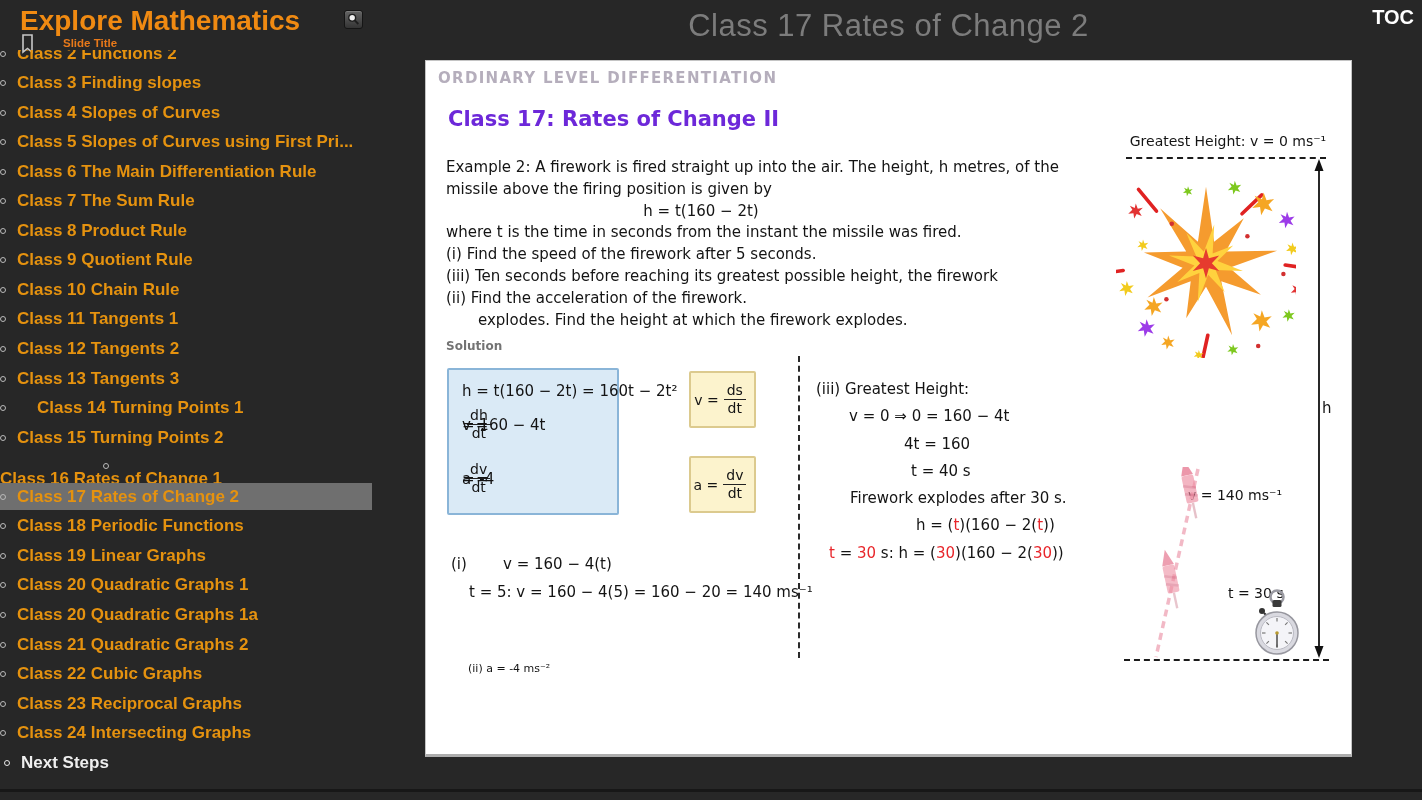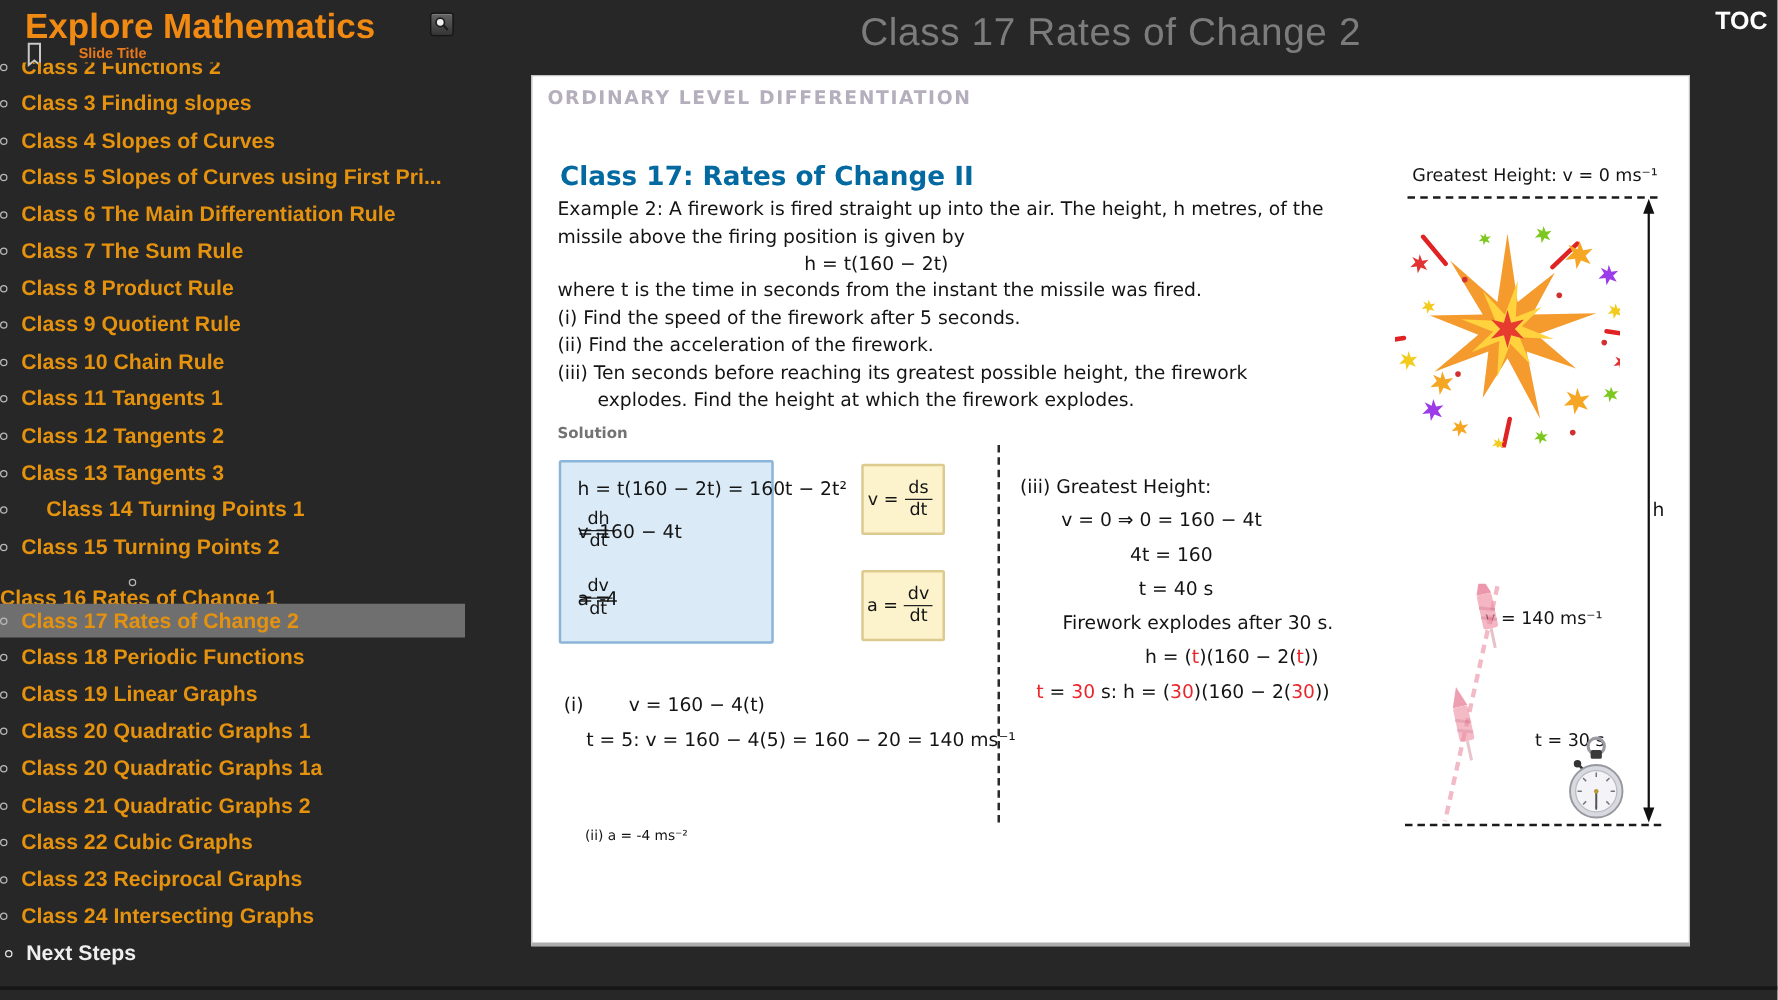--- a/index.html
+++ b/index.html
@@ -26,21 +26,21 @@
   .s-item.next-steps { padding-left:4px; color:#EFEFEF; }
   .s-item.next-steps .bullet { border-color:#E8E8E8; }
 
   .bottom-divider { position:absolute; left:0; top:789px; width:1422px; height:3px; background:#171717; }
 
   
   .slide { position:absolute; left:425px; top:60px; width:927px; height:697px; background:#FFFFFF;
     border:1px solid #C4C4C4; border-bottom:3px solid #ADADAD; font-family:"DejaVu Sans",sans-serif; color:#141414; }
   .slide * { position:absolute; }
   .eyebrow { left:12px; top:8px; font-size:15px; font-weight:700; letter-spacing:1.3px; color:#B5AEBC; }
-  .slide-heading { left:22px; top:46px; font-size:21px; font-weight:700; color:#0369a1;margin-top:22px; }
+  .slide-heading { left:22px; top:46px; font-size:21px; font-weight:700; color:#6d28d9; }
   .example { left:20px; top:96px; width:620px; font-size:15px; line-height:21.8px; }
   .example div { position:static; }
   .example .centered { width:510px; text-align:center; }
   .example .indent { padding-left:32px; }
   .solution { left:20px; top:278px; font-size:12px; font-weight:700; color:#737373; }
 
   .blue-box { left:21px; top:307px; width:172px; height:147px; background:#DAEAF6;
     border:2px solid #8AB5D8; border-radius:2px; font-size:15px; }
   .blue-box .bl1 { left:13px; top:12px; white-space:nowrap; }
   .blue-box .mrow { display:flex; align-items:center; position:absolute; white-space:nowrap; }
@@ -214,22 +214,22 @@
 
   <div class="eyebrow">ORDINARY LEVEL DIFFERENTIATION</div>
   <div class="slide-heading">Class 17: Rates of Change II</div>
 
   <div class="example">
     <div>Example 2: A firework is fired straight up into the air. The height, h metres, of the</div>
     <div>missile above the firing position is given by</div>
     <div class="centered">h = t(160 − 2t)</div>
     <div>where t is the time in seconds from the instant the missile was fired.</div>
     <div>(i) Find the speed of the firework after 5 seconds.</div>
+    <div>(iii) Ten seconds before reaching its greatest possible height, the firework</div>
     <div>(ii) Find the acceleration of the firework.</div>
-    <div>(iii) Ten seconds before reaching its greatest possible height, the firework</div>
     <div class="indent">explodes. Find the height at which the firework explodes.</div>
   </div>
 
   <div class="solution">Solution</div>
 
   <div class="blue-box">
     <div class="bl1">h = t(160 − 2t) = 160t − 2t²</div>
     <div class="mrow r2">
       <span>v =</span>
       <span class="frac">

